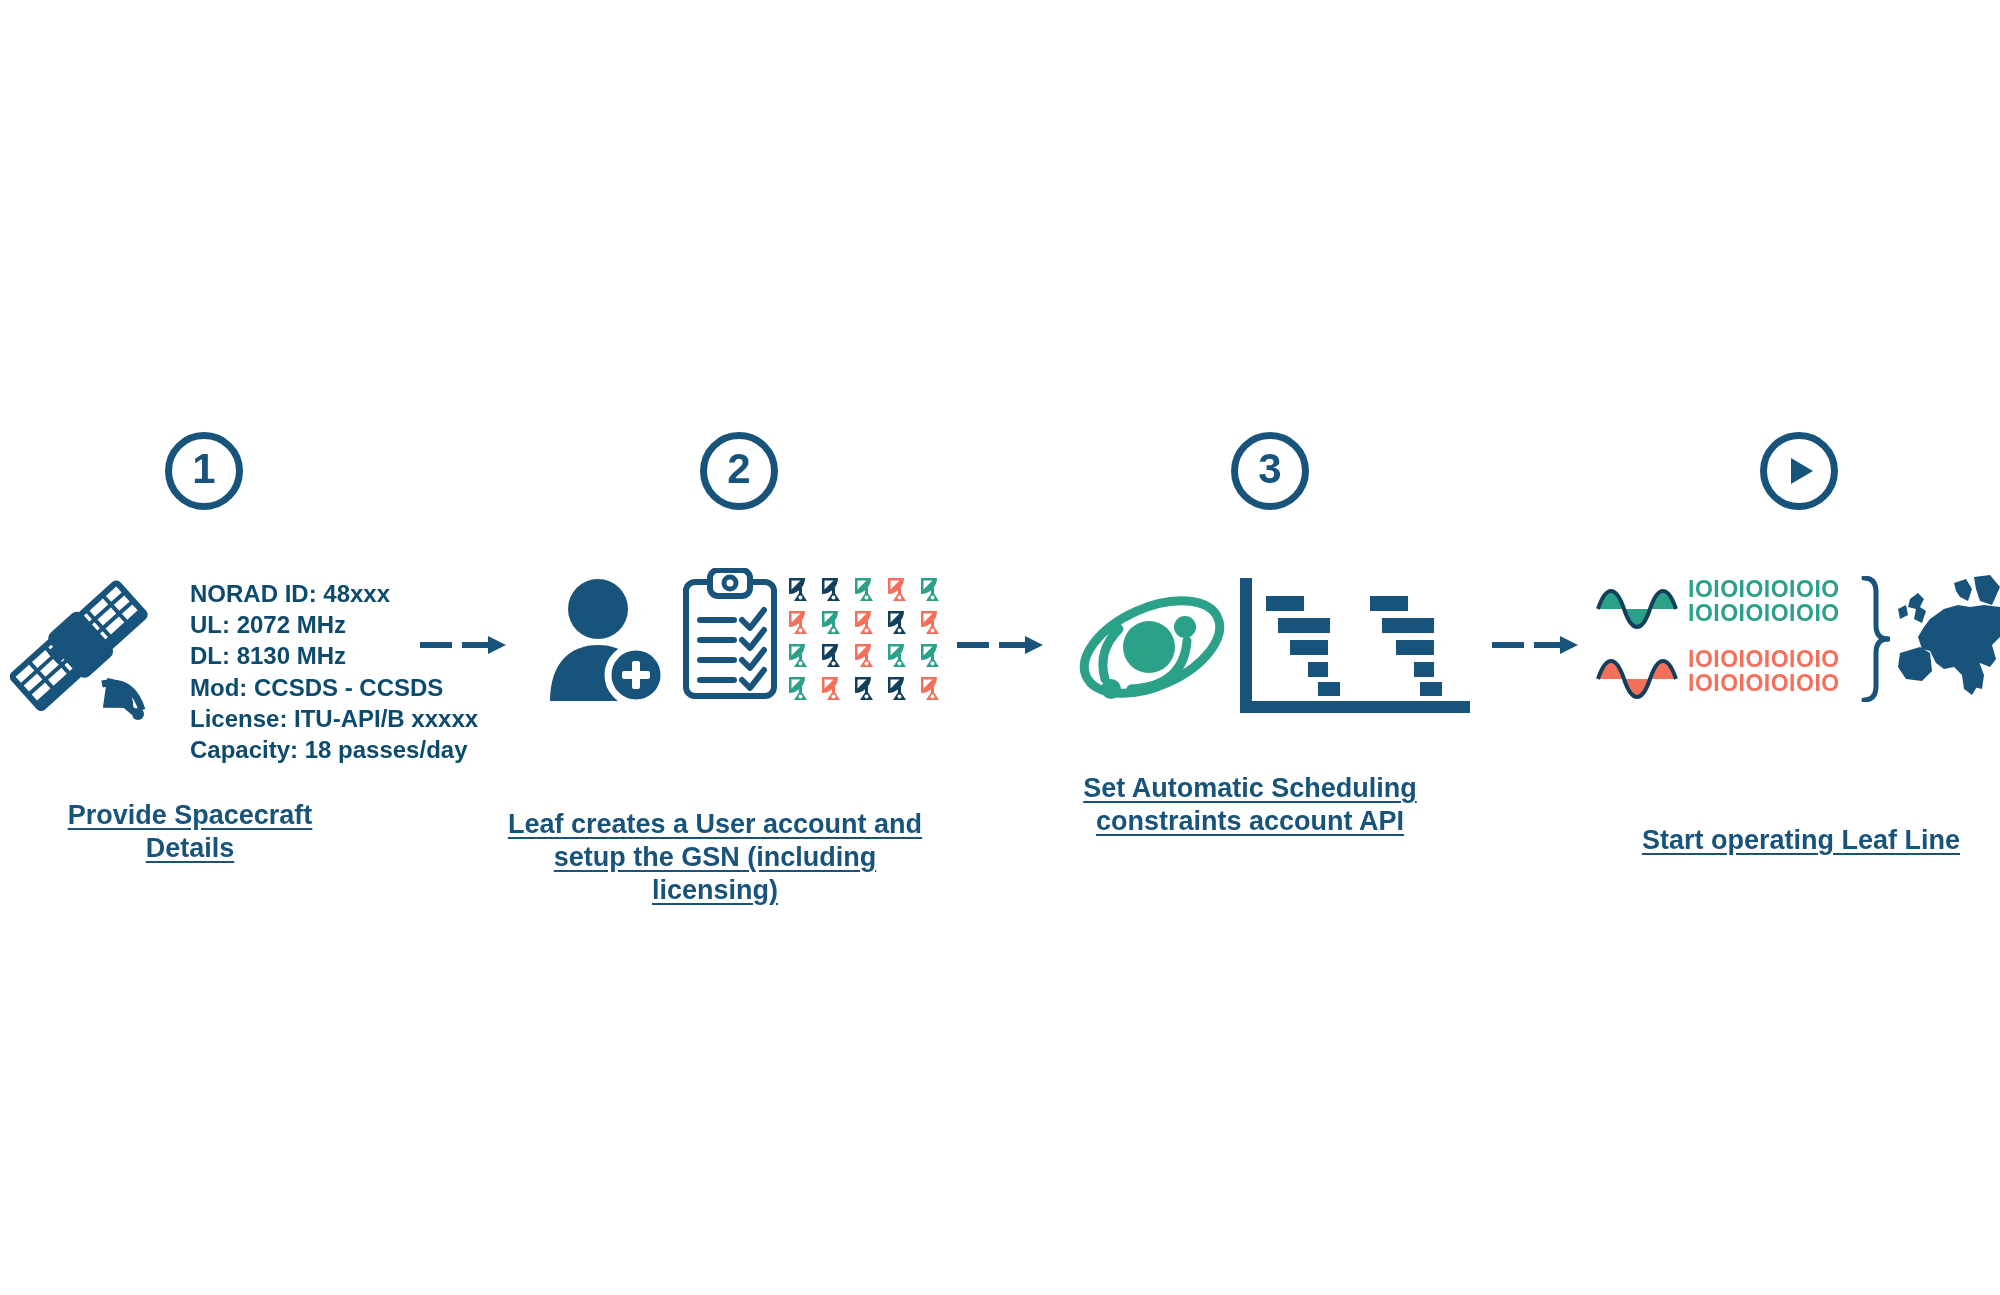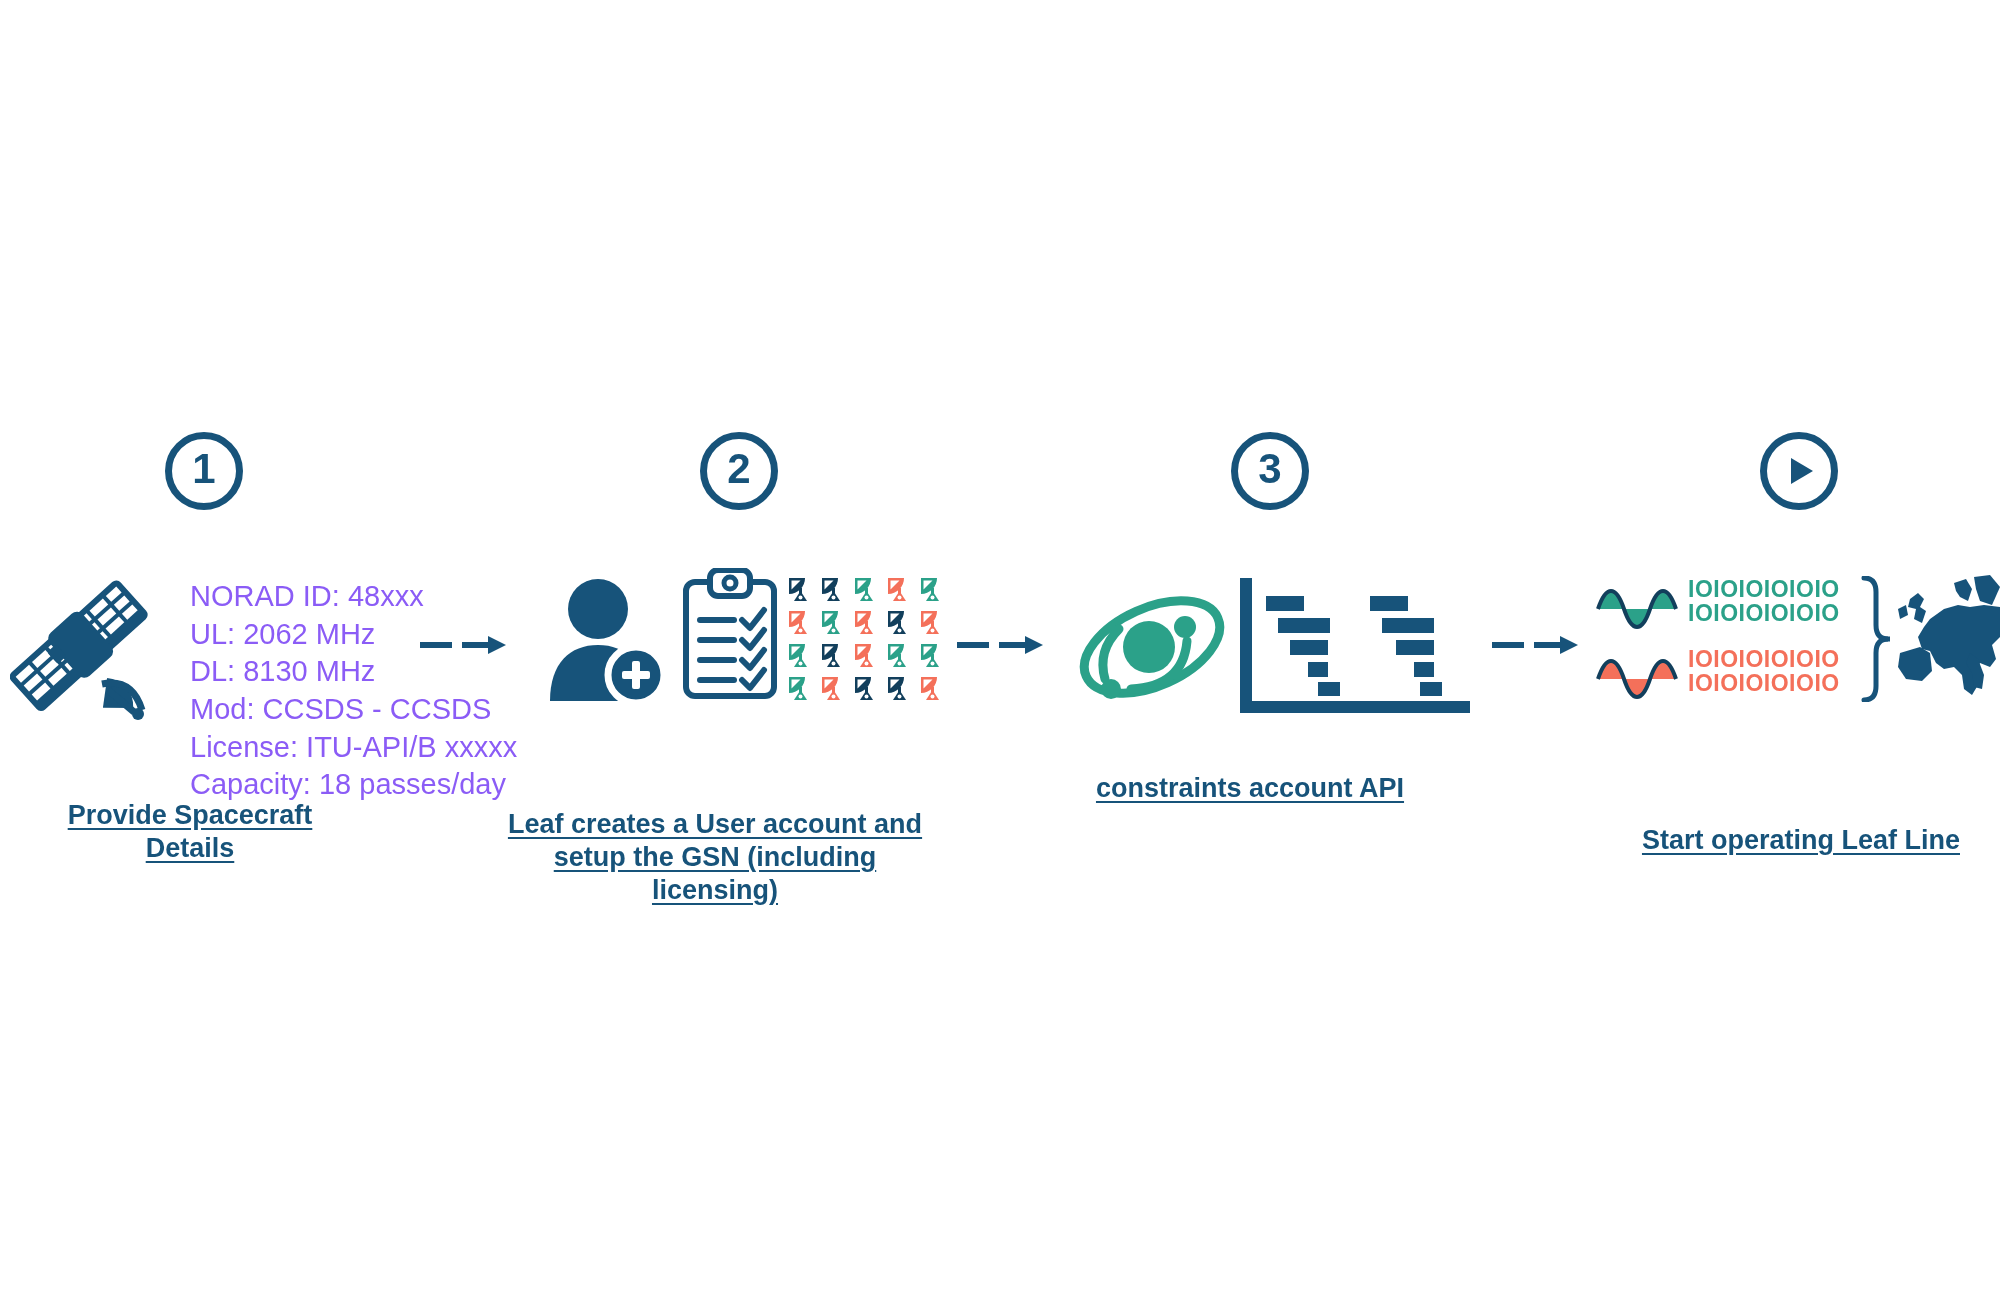--- a/index.html
+++ b/index.html
@@ -62,25 +62,26 @@
     text-align: center;
     line-height: 1.22;
     text-decoration: underline;
     text-underline-offset: 4px;
     font-family: "Liberation Sans", sans-serif;
   }
 
   
   .spec-list {
     position: absolute;
-    color: #8b5cf6;
-    font-size: 29px;
+    color: #0c4a6e;
+    font-size: 24px;
     line-height: 1.30;
     font-family: "Liberation Sans", sans-serif;
     white-space: nowrap;
+    font-weight: bold;
   }
   .spec-list div { white-space: nowrap; }
 
   
   .icon-abs { position: absolute; }
 
   
   .antenna-grid {
     position: absolute;
     display: grid;
@@ -169,21 +170,21 @@
         <path d="M95,108 a28,28 0 0 1 30,26 l-30,4 z" transform="rotate(8 110 122)"></path>
         <path d="M92,112 q30,-6 40,26" stroke="#17537a" stroke-width="7" fill="none"></path>
         <path d="M98,118 L124,140" stroke="#17537a" stroke-width="7" fill="none"></path>
         <circle cx="128" cy="142" r="6"></circle>
       </g>
     </svg>
   </div>
 
   <div class="spec-list" style="left:190px; top:578px;">
     <div>NORAD ID: 48xxx</div>
-    <div>UL: 2062 MHz</div>
+    <div>UL: 2072 MHz</div>
     <div>DL: 8130 MHz</div>
     <div>Mod: CCSDS - CCSDS</div>
     <div>License: ITU-API/B xxxxx</div>
     <div>Capacity: 18 passes/day</div>
   </div>
 
   <div class="caption" style="left:20px; top:790px; width:340px;margin-top:9px;">Provide Spacecraft Details</div>
 
   <div class="arrow" style="left:418px; top:632px;">
     <svg width="90" height="26" viewBox="0 0 90 26">
@@ -412,20 +413,21 @@
         <rect x="130" y="18" width="38" height="15"></rect>
         <rect x="142" y="40" width="52" height="15"></rect>
         <rect x="156" y="62" width="38" height="15"></rect>
         <rect x="174" y="84" width="20" height="15"></rect>
         <rect x="180" y="104" width="22" height="14"></rect>
       </g>
     </svg>
   </div>
 
   <div class="caption" style="left:1060px; top:772px; width:380px;">
+    <div>Set Automatic Scheduling</div>
     <div>constraints account API</div>
   </div>
 
   <div class="arrow" style="left:1490px; top:632px;">
     <svg width="90" height="26" viewBox="0 0 90 26">
       <line x1="2" y1="13" x2="34" y2="13" stroke="#17537a" stroke-width="6"></line>
       <line x1="44" y1="13" x2="72" y2="13" stroke="#17537a" stroke-width="6"></line>
       <polygon points="70,4 88,13 70,22" fill="#17537a"></polygon>
     </svg>
   </div>

